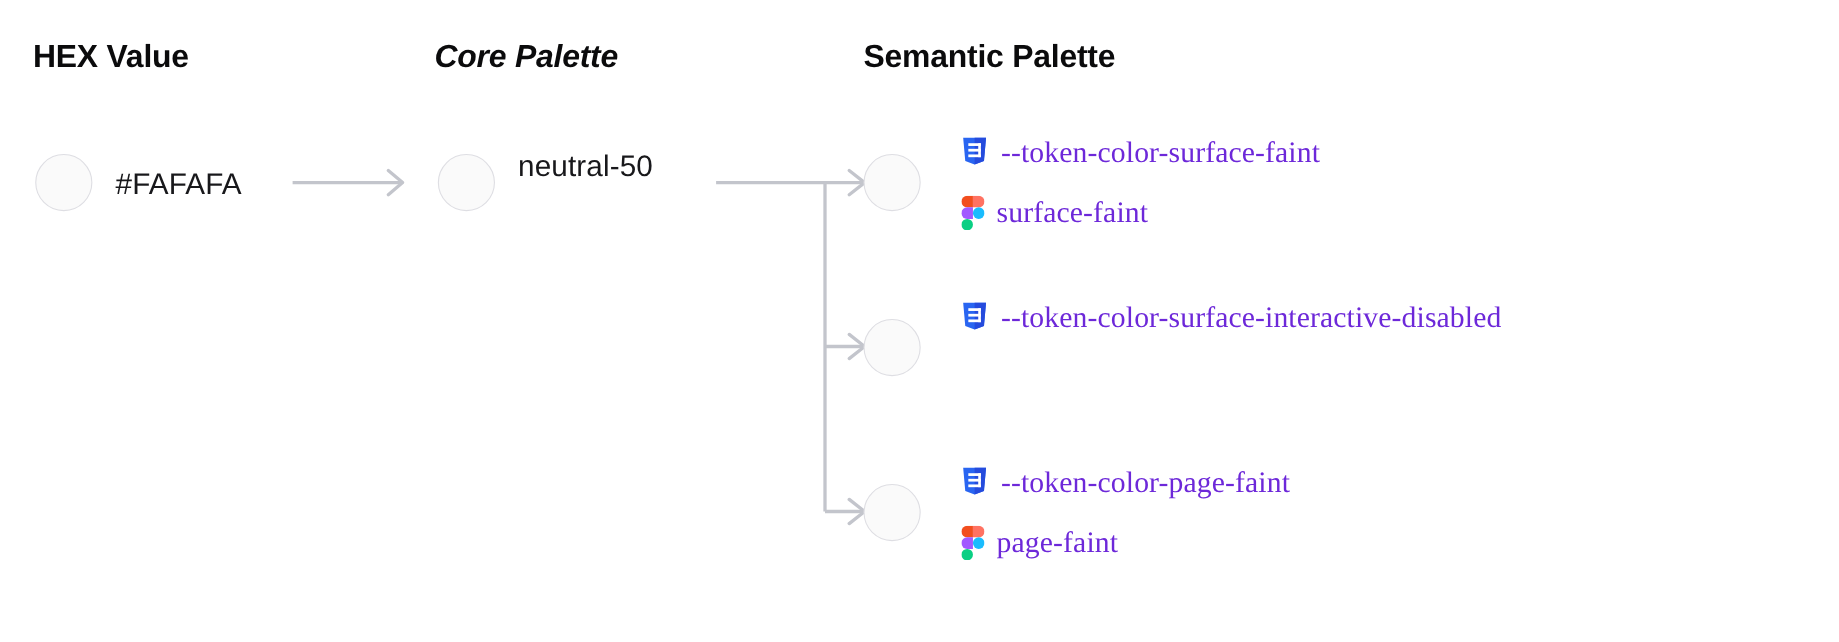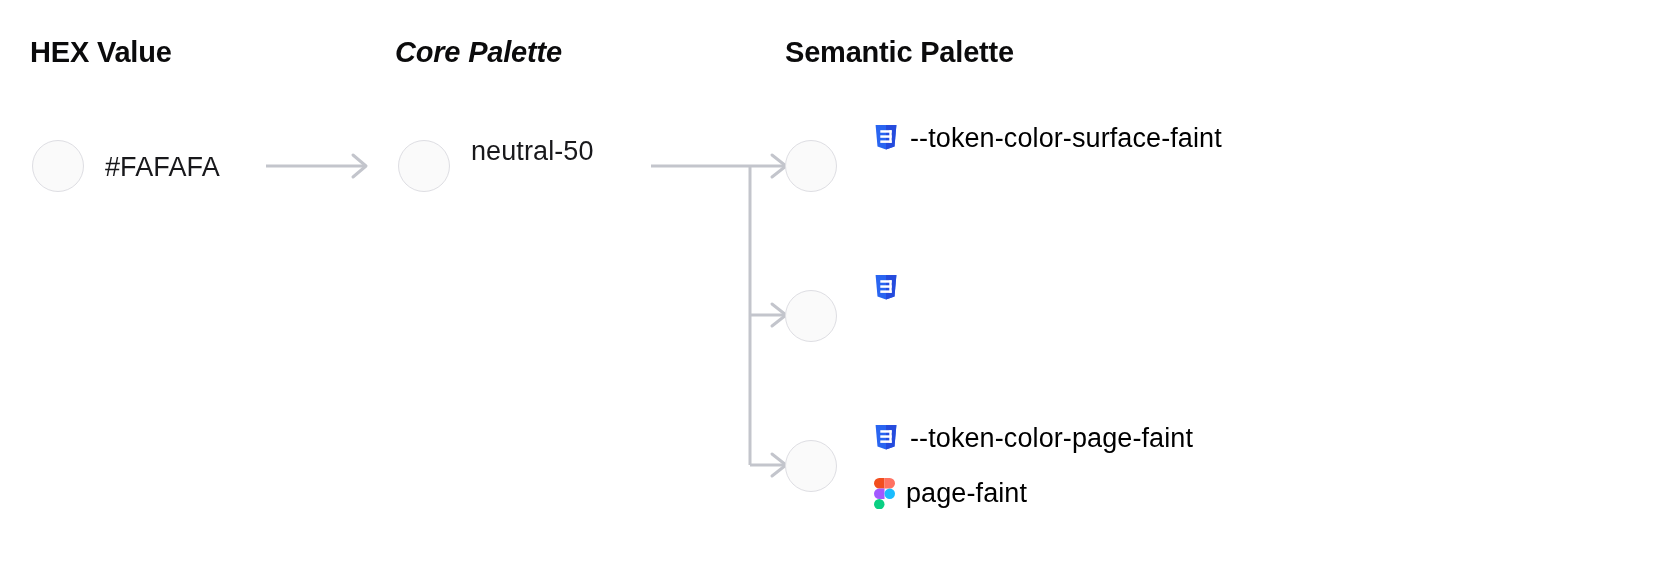--- a/index.html
+++ b/index.html
@@ -82,23 +82,24 @@
     width: 790px;
   }
   .sem-line {
     display: flex;
     align-items: center;
     height: 55px;
     gap: 11px;
   }
   .sem-line .label {
     font-size: 27px;
-    color: #000000;
+    color: #6d28d9;
     white-space: nowrap;
     letter-spacing: 0.1px;
+    font-family: Liberation Serif, serif;
   }
 
   
   .icon {
     display: inline-flex;
     align-items: center;
     justify-content: center;
     flex: 0 0 auto;
     width: 26px;
     height: 30px;
@@ -159,39 +160,52 @@
             <g fill="#ffffff">
               <rect x="6.3" y="5.2" width="11.4" height="2.5"></rect>
               <rect x="6.3" y="10.3" width="11.4" height="2.5"></rect>
               <rect x="6.3" y="15.4" width="11.4" height="2.5"></rect>
               <rect x="15.3" y="5.2" width="2.4" height="12.7"></rect>
             </g>
           </svg>
         </span>
         <span class="label">--token-color-surface-faint</span>
       </div>
+      <div class="sem-line">
+        <span class="icon icon-figma">
+          <svg width="21" height="31" viewBox="0 0 21 31">
+            <path d="M10.5 0 H5.25 A5.25 5.25 0 0 0 5.25 10.5 H10.5 Z" fill="#F24E1E"></path>
+            <path d="M10.5 0 H15.75 A5.25 5.25 0 0 1 15.75 10.5 H10.5 Z" fill="#FF7262"></path>
+            <path d="M10.5 10.5 H5.25 A5.25 5.25 0 0 0 5.25 21 H10.5 Z" fill="#A259FF"></path>
+            <circle cx="15.75" cy="15.75" r="5.25" fill="#1ABCFE"></circle>
+            <path d="M5.25 21 A5.25 5.25 0 1 0 10.5 26.25 A5.25 5.25 0 0 0 5.25 21 Z" fill="#0ACF83"></path>
+          </svg>
+        </span>
+        <span class="label">surface-faint</span>
+      </div>
     </div>
   </div>
 
   <div class="sem-row" style="top:261px;">
     <div class="swatch sem-swatch" style="background: rgb(250, 250, 250);"></div>
     <div class="sem-texts">
       <div class="sem-line">
         <span class="icon">
           <svg width="24" height="28" viewBox="0 0 24 28">
             <path d="M1.6 0 h20.8 l-1.9 21.4 L12 24.6 L3.5 21.4 Z" fill="#2965F1"></path>
             <path d="M12 0 h10.4 l-1.9 21.4 L12 24.6 Z" fill="#254BDD"></path>
             <g fill="#ffffff">
               <rect x="6.3" y="5.2" width="11.4" height="2.5"></rect>
               <rect x="6.3" y="10.3" width="11.4" height="2.5"></rect>
               <rect x="6.3" y="15.4" width="11.4" height="2.5"></rect>
               <rect x="15.3" y="5.2" width="2.4" height="12.7"></rect>
             </g>
           </svg>
         </span>
+        <span class="label">--token-color-surface-interactive-disabled</span>
       </div>
     </div>
   </div>
 
   <div class="sem-row" style="top:411px;">
     <div class="swatch sem-swatch" style="background: rgb(250, 250, 250);"></div>
     <div class="sem-texts">
       <div class="sem-line">
         <span class="icon">
           <svg width="24" height="28" viewBox="0 0 24 28">

